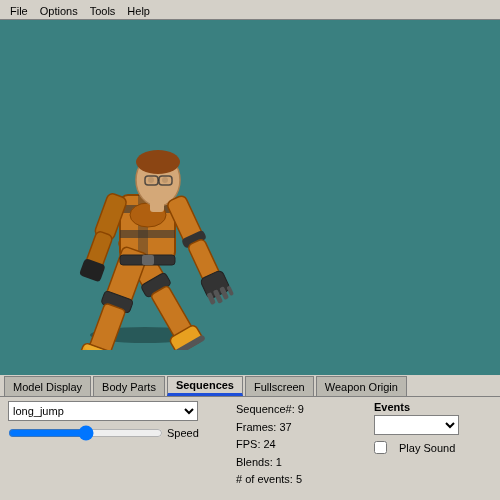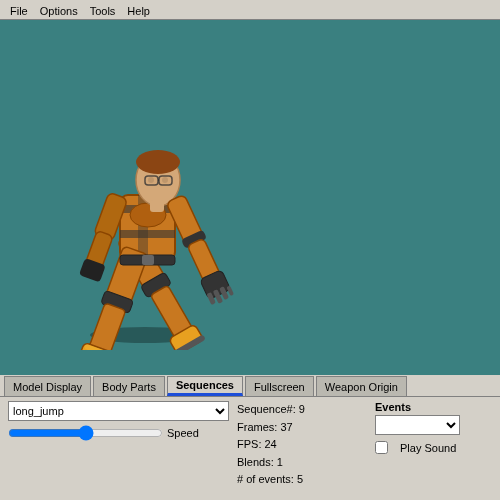--- a/index.html
+++ b/index.html
@@ -109,21 +109,21 @@
       flex: 1;
     }
 
     .right-section .section-label {
       font-size: 11px;
       font-weight: bold;
       margin-bottom: 2px;
     }
 
     select.dropdown {
-      width: 221px;
+      width: 190px;
       height: 20px;
       font-size: 11px;
       background: white;
       border: 1px solid #808080;
     }
 
     .events-dropdown {
       width: 85px;
       height: 20px;
       font-size: 11px;

